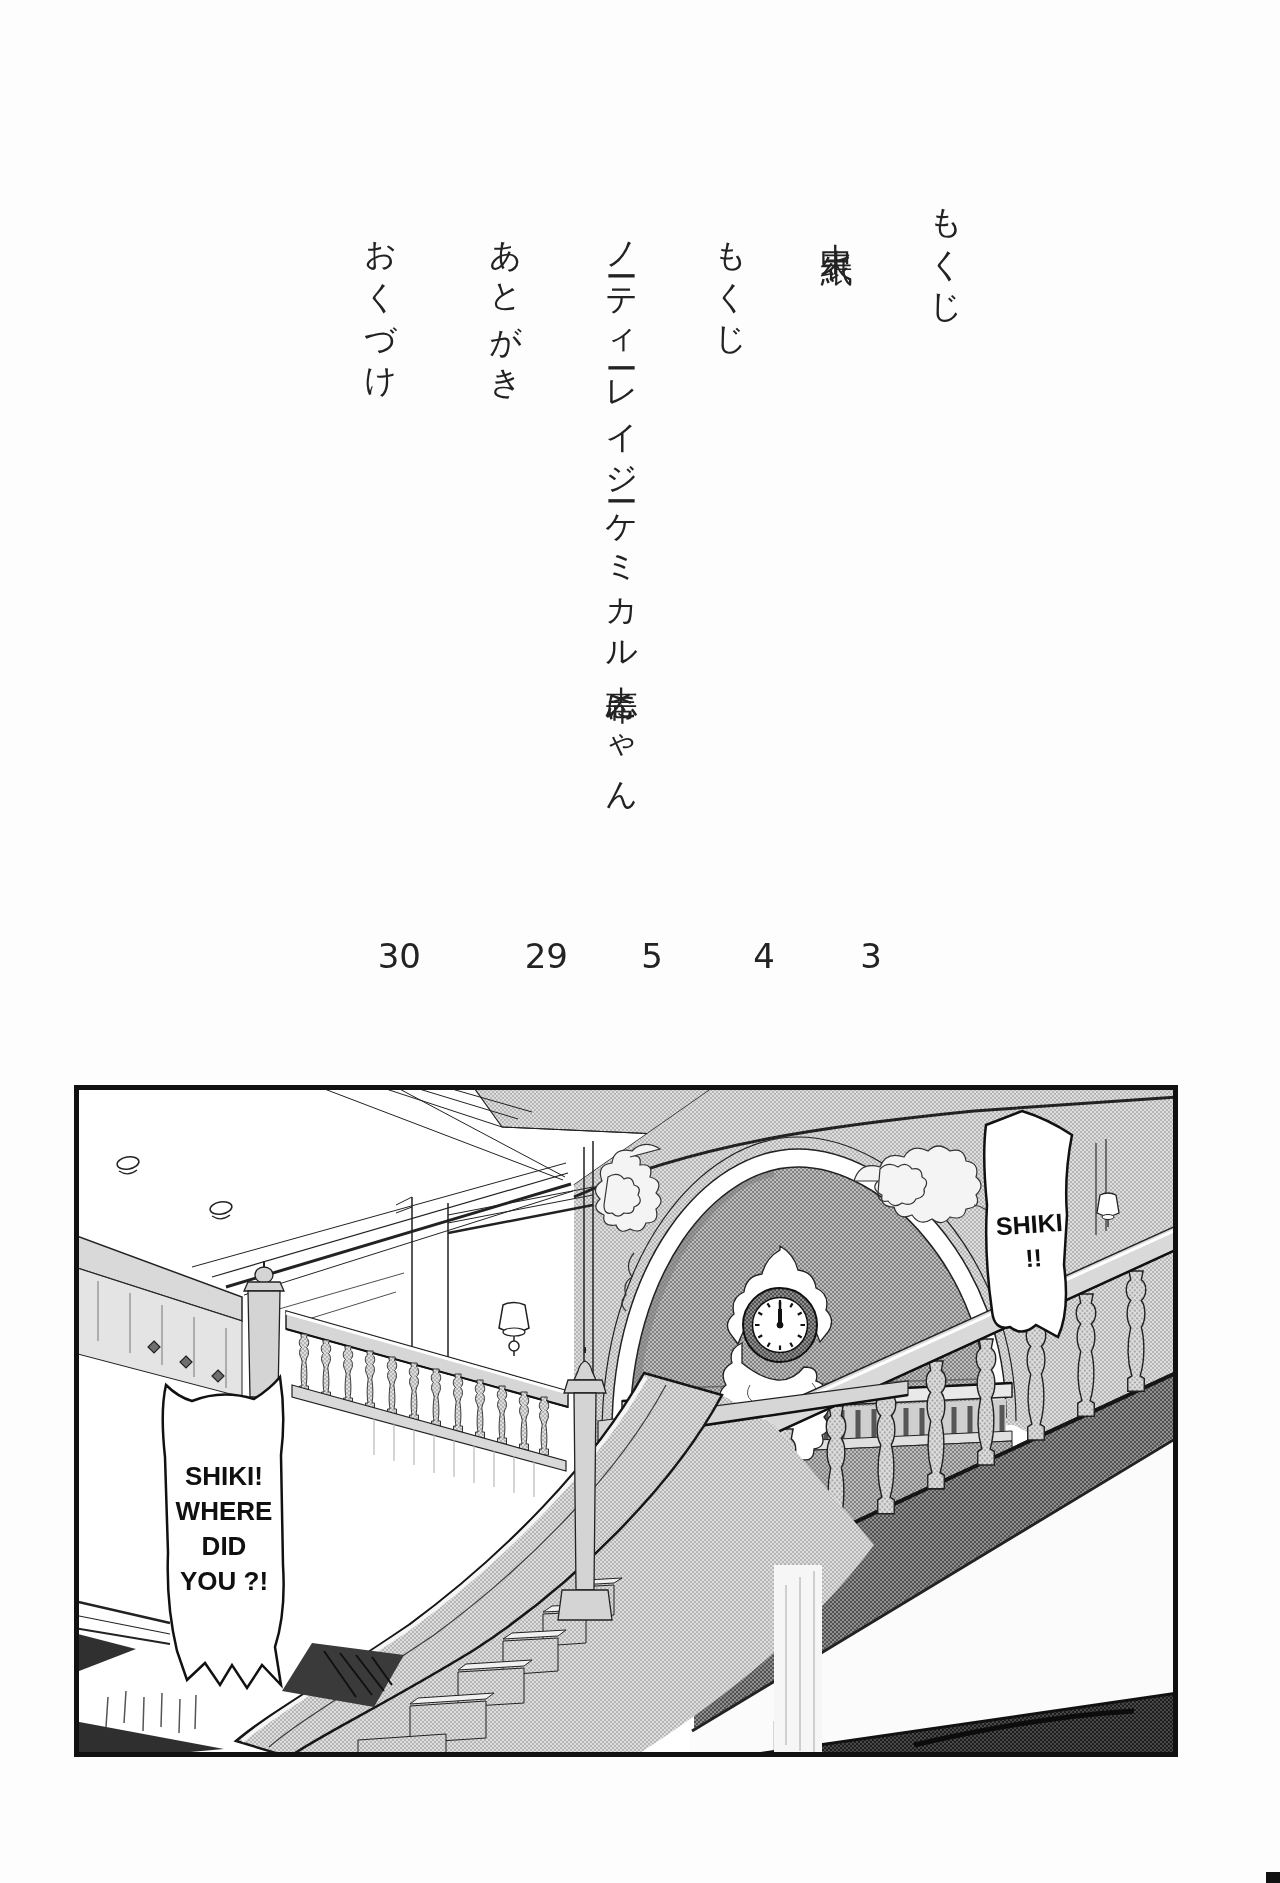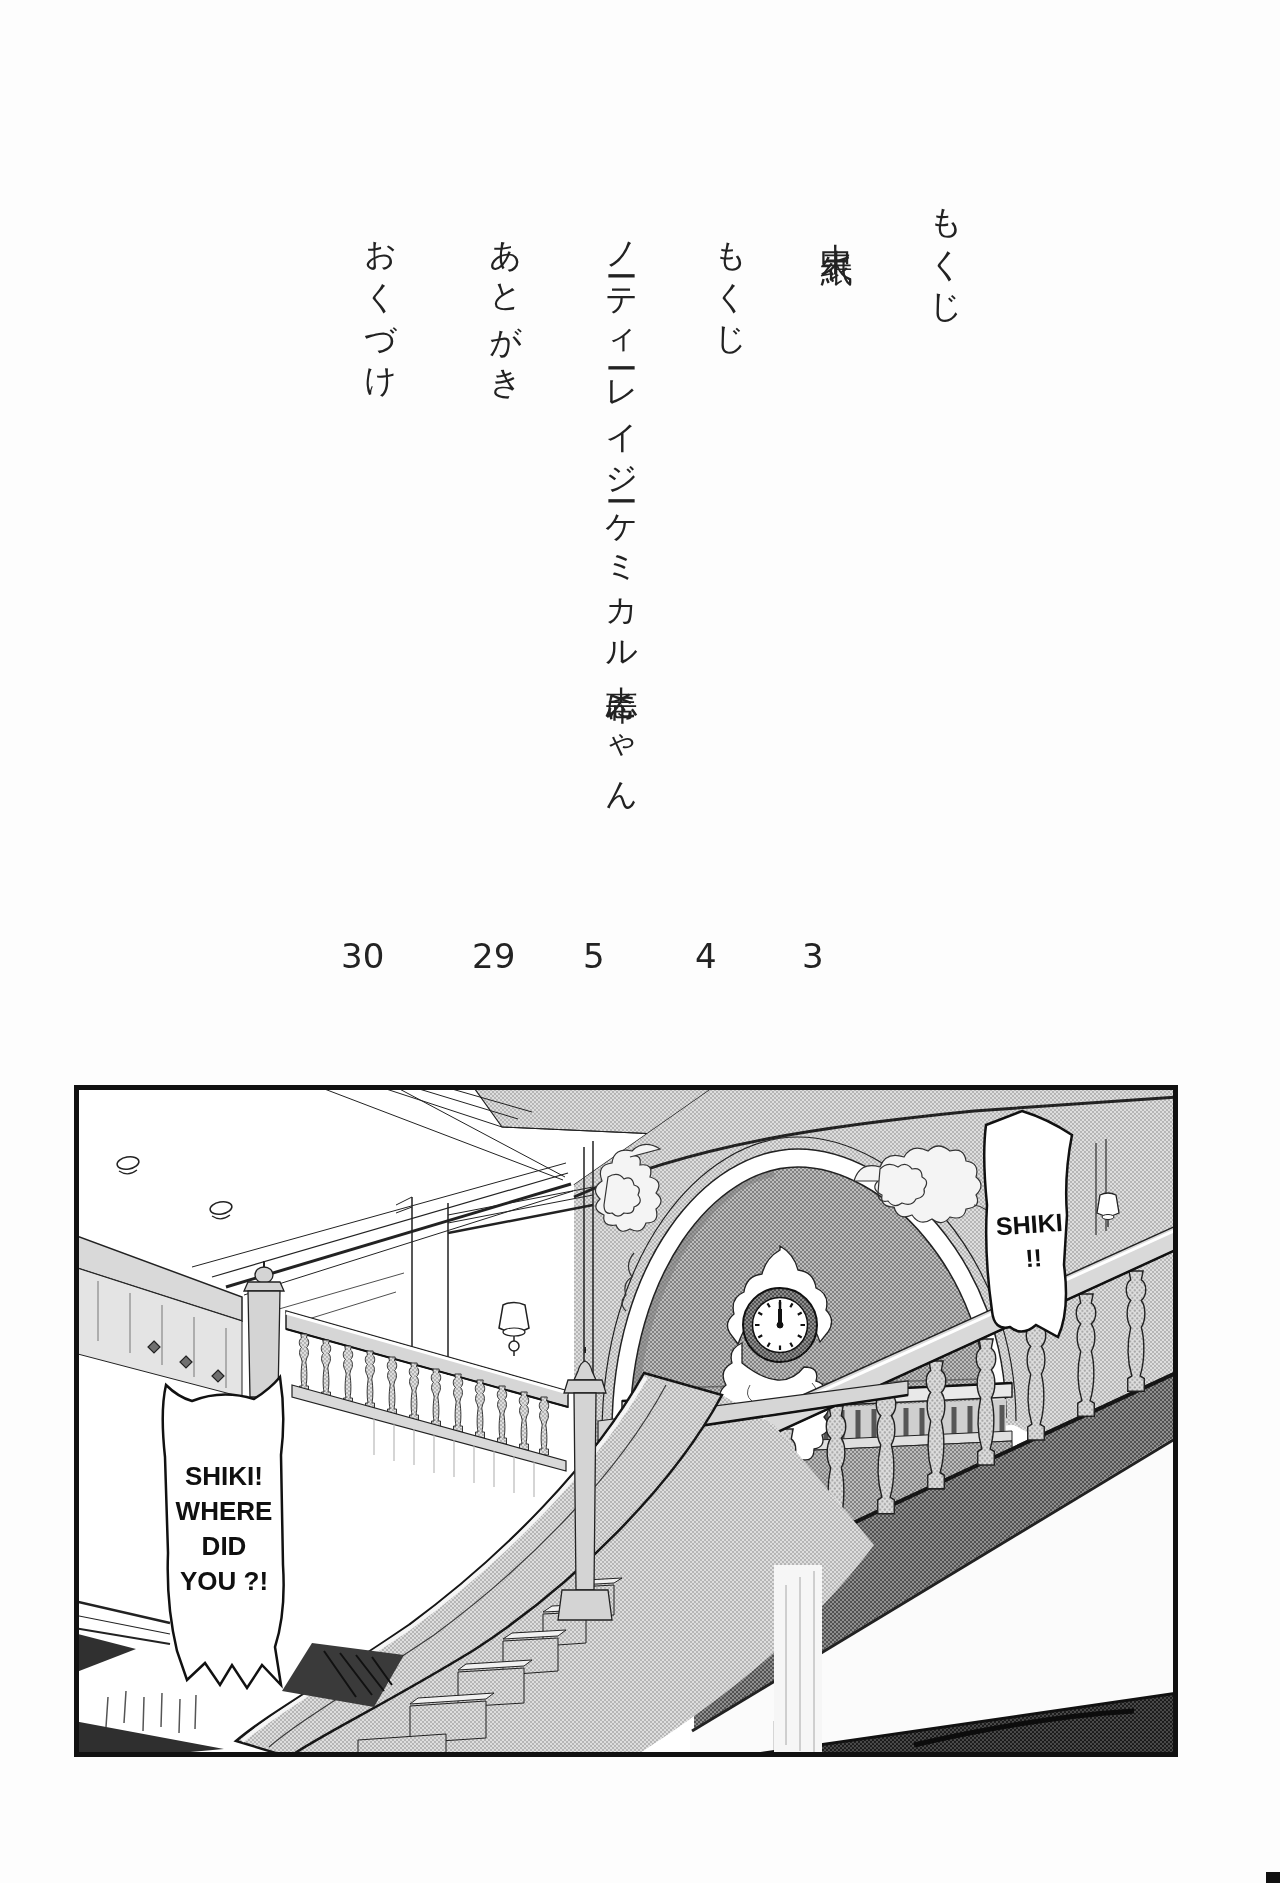--- a/index.html
+++ b/index.html
@@ -1,21 +1,21 @@
 <!DOCTYPE html>
 <html><head>
 <meta charset="utf-8">
 <style>
   html,body{margin:0;padding:0;background:#ffffff;}
   .page{position:relative;width:1280px;height:1883px;background:#fdfdfd;overflow:hidden;
         font-family:"DejaVu Sans",sans-serif;color:#1c1c1c;}
   .toc-title,.toc-col{position:absolute;writing-mode:vertical-rl;white-space:nowrap;
         width:40px;height:760px;font-size:32px;letter-spacing:6px;color:#222;}
   .toc-title{font-size:33px;letter-spacing:5px;height:160px;}
-  .toc-num{position:absolute;width:80px;text-align:left;font-size:34px;color:#232323;}
+  .toc-num{position:absolute;width:80px;text-align:right;font-size:34px;color:#232323;}
   .panel{position:absolute;left:74px;top:1085px;}
   .corner-mark{position:absolute;left:1266px;top:1872px;width:14px;height:11px;background:#111;}
   svg text.bub{font-family:"Liberation Sans","DejaVu Sans",sans-serif;font-weight:bold;
         fill:#101010;text-anchor:middle;}
 </style>
 </head>
 <body>
 
 <div class="page">
 
@@ -23,21 +23,21 @@
 
   <div class="toc-col" style="left:819px;top:218px">中表紙</div>
   <div class="toc-col" style="left:713px;top:218px">もくじ</div>
   <div class="toc-col" style="left:604px;top:218px">ノーティーレイジーケミカル志希にゃん</div>
   <div class="toc-col" style="left:488px;top:218px">あとがき</div>
   <div class="toc-col" style="left:363px;top:218px">おくづけ</div>
 
   <div class="toc-num" style="left:802px;top:936px">3</div>
   <div class="toc-num" style="left:695px;top:936px">4</div>
   <div class="toc-num" style="left:583px;top:936px">5</div>
-  <div class="toc-num" style="left:472px;top:936px">29</div>
+  <div class="toc-num" style="left:488px;top:936px">29</div>
   <div class="toc-num" style="left:341px;top:936px">30</div>
 
   <svg class="panel" width="1104" height="672" viewBox="0 0 1104 672">
     <defs>
       <pattern id="htL" width="4" height="4" patternUnits="userSpaceOnUse">
         <rect width="4" height="4" fill="#dedede"></rect>
         <circle cx="1" cy="1" r="0.9" fill="#a2a2a2"></circle>
           <circle cx="3" cy="3" r="0.9" fill="#a2a2a2"></circle>
       </pattern>
       <pattern id="htM" width="4" height="4" patternUnits="userSpaceOnUse">

